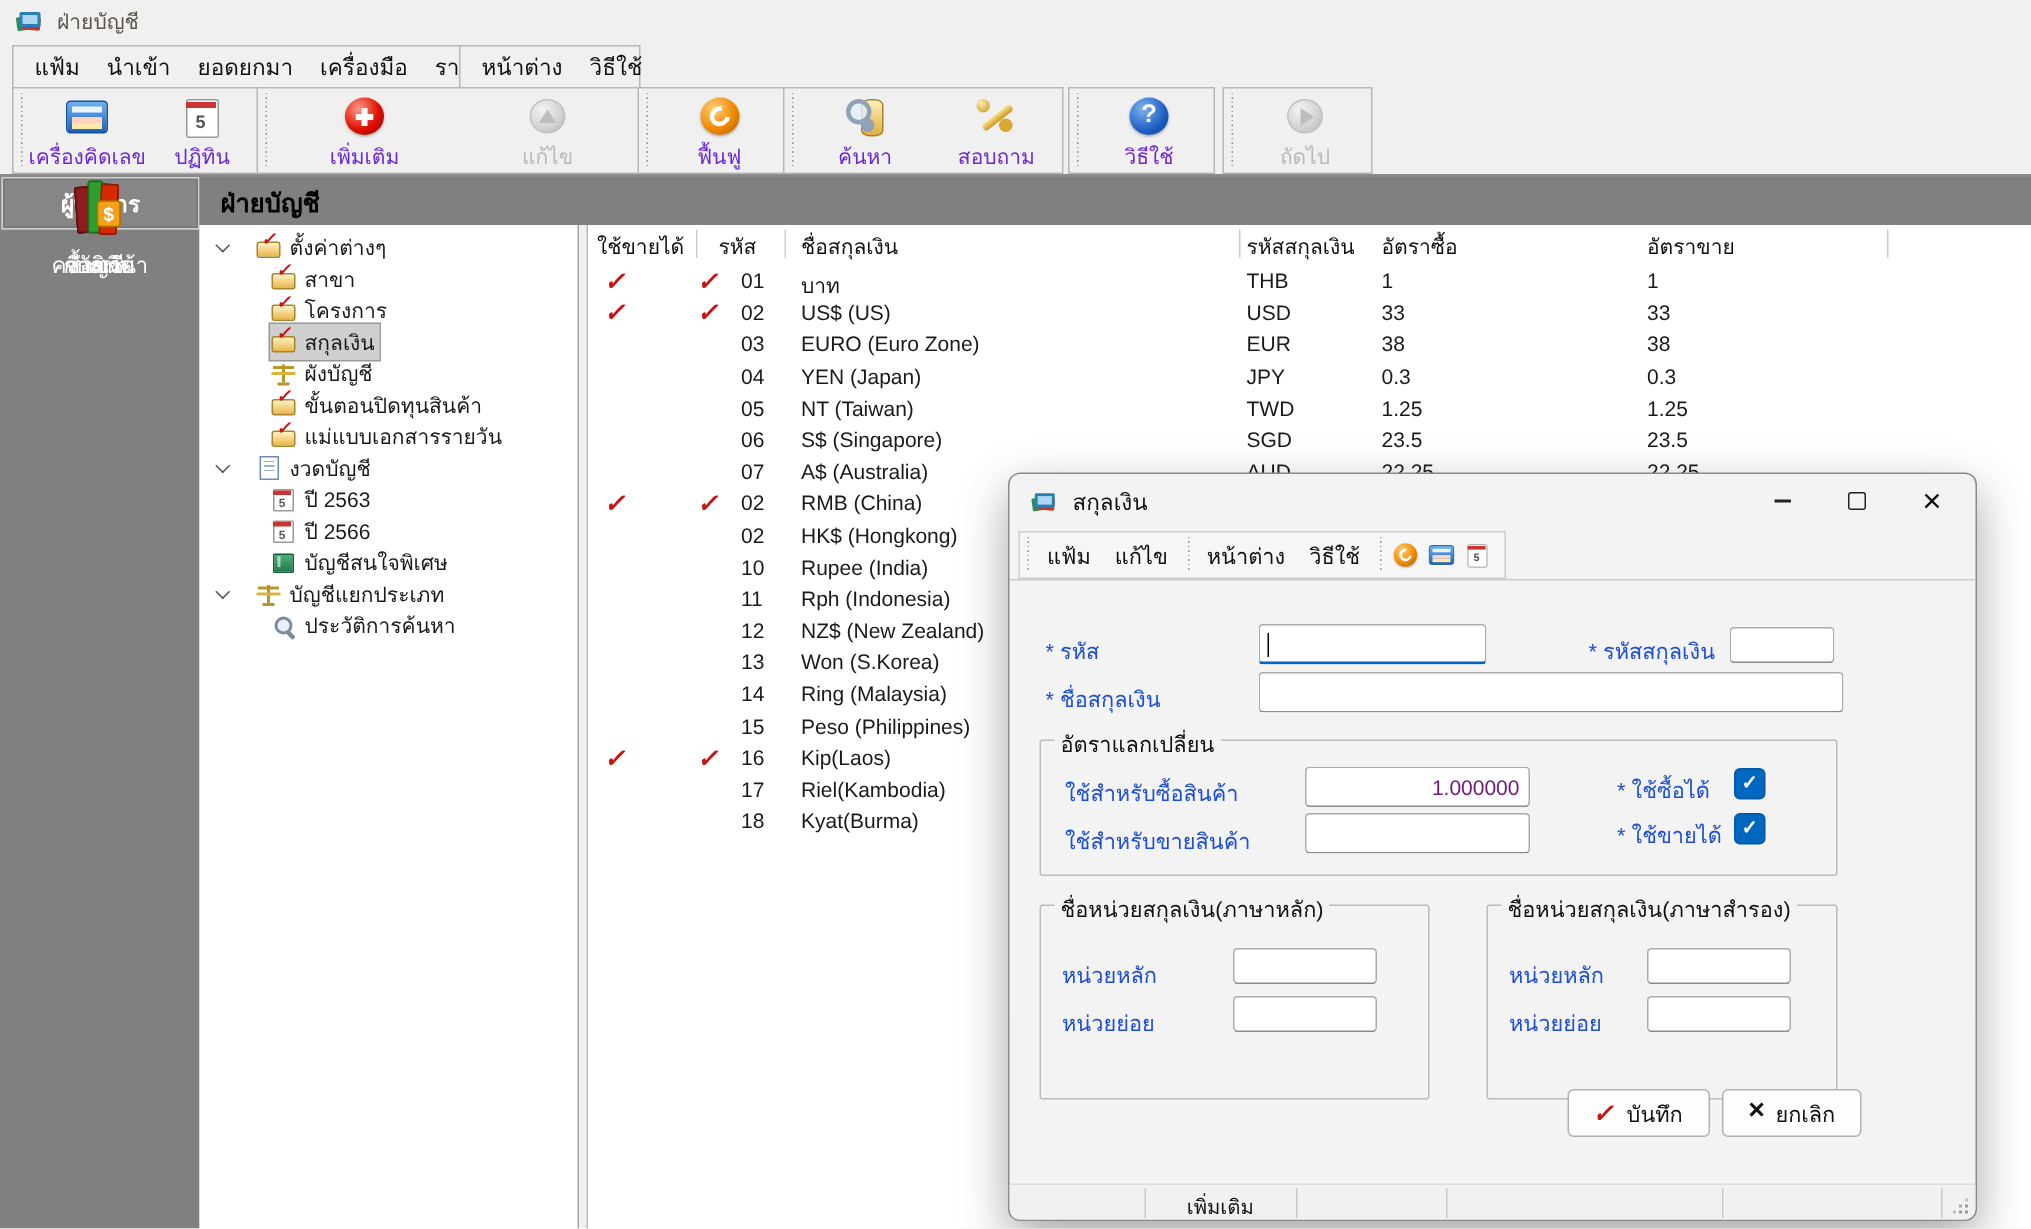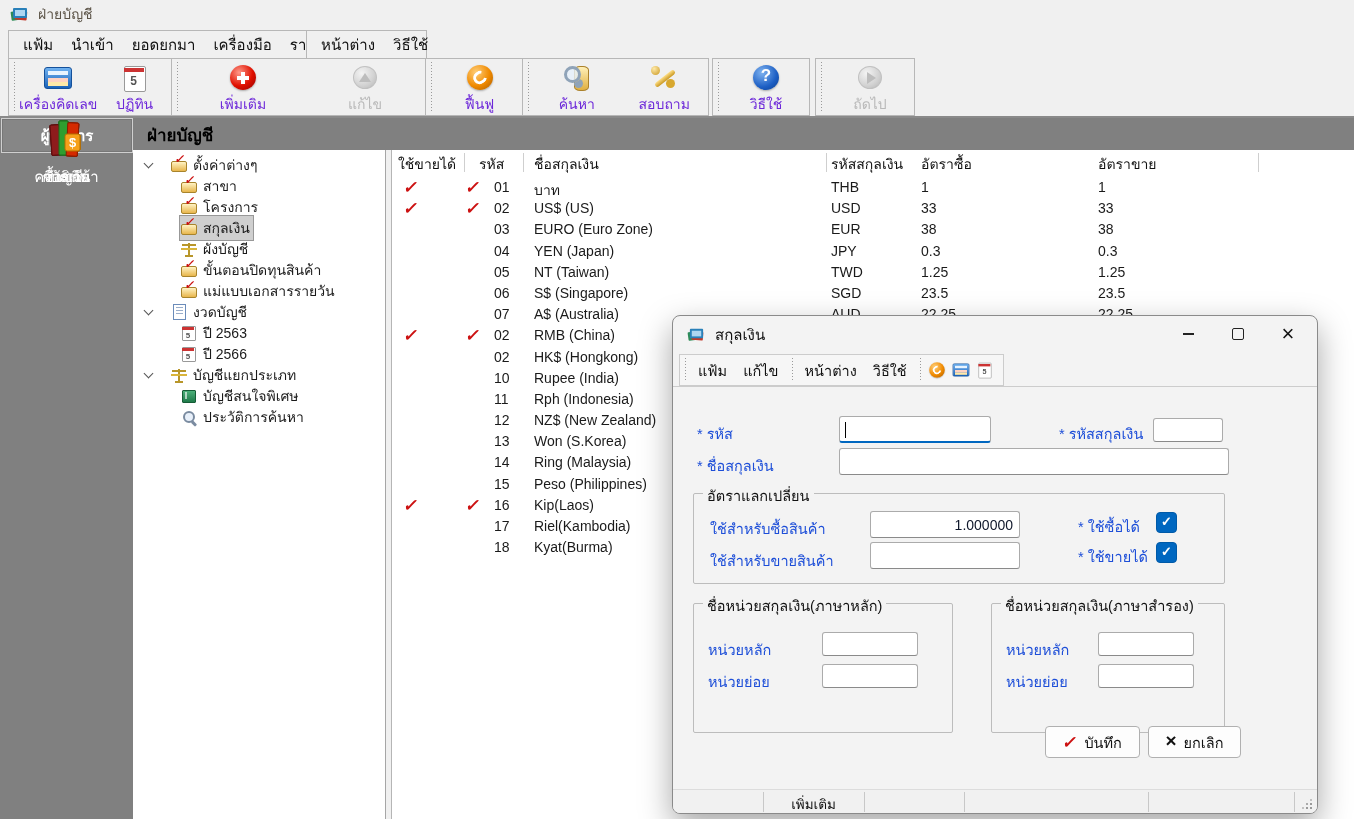--- a/index.html
+++ b/index.html
@@ -149,21 +149,21 @@
   #btn-min::after{content:"";width:11px;height:1.4px;background:#222;}
   #btn-max::after{content:"";width:10px;height:10px;border:1.2px solid #222;border-radius:2px;}
   #btn-close::after{content:"×";font-size:22px;color:#111;line-height:16px;}
   #dlg-menurow{position:absolute;left:6px;top:38px;height:30px;border:1px solid #cccccc;background:#f6f6f6;
      display:flex;align-items:center;padding-right:6px;}
   #dlg-menurow .menuitem{font-size:14.5px;padding:0 8px;}
   .dlg-miniico{width:30px;height:30px;position:relative;margin:0 -3px;}
   #dlg-sep{position:absolute;left:0;top:70px;width:644px;height:1px;background:#cccccc;}
   .flabel{position:absolute;font-size:14.5px;color:#1d4ed8;white-space:nowrap;}
   .tinput{position:absolute;background:#fff;border:1px solid #ababab;border-bottom-color:#8a8a8a;
-     border-radius:3px;font-size:14px;font-family:"Liberation Sans",sans-serif;padding:0 6px;box-sizing:border-box;color:#0f172a;}
+     border-radius:3px;font-size:14px;font-family:"Liberation Sans",sans-serif;padding:0 6px;box-sizing:border-box;color:#701a75;}
   .tinput.focused{border-bottom:2px solid #0067c0;}
   .caret{position:absolute;width:1px;height:16px;background:#000;}
   .gbox{position:absolute;border:1px solid #bcbcbc;border-radius:2px;}
   .gbox .legend{position:absolute;top:-10px;left:9px;background:#f3f3f3;padding:0 4px;font-size:14.5px;color:#111;white-space:nowrap;}
   .cb{position:absolute;width:19px;height:19px;border-radius:4px;background:#0067c0;border:1px solid #005aa8;}
   .cb::after{content:"✓";position:absolute;left:0;top:1px;width:19px;text-align:center;color:#fff;font-size:13px;font-weight:bold;}
   .dbtn{position:absolute;height:30px;background:#fdfdfd;border:1px solid #b0b0b0;border-radius:4px;
      display:flex;align-items:center;justify-content:center;font-size:14.5px;color:#111;cursor:default;}
   .dbtn .pre-check::after{content:"✓";color:#cc1111;font-weight:bold;font-size:17px;margin-right:7px;transform:skewX(-12deg);display:inline-block;}
   .dbtn .pre-x::after{content:"×";color:#111;font-weight:bold;font-size:19px;margin-right:7px;display:inline-block;line-height:12px;}
@@ -406,32 +406,32 @@
         <span class="tlabel">ปี 2563</span>
       </span>
     </div>
       <div class="tree-item child">
 
       <span class="twrap">
         <span class="ticon cal"></span>
         <span class="tlabel">ปี 2566</span>
       </span>
     </div>
+      <div class="tree-item child">
+
+      <span class="twrap">
+        <span class="ticon book"></span>
+        <span class="tlabel">บัญชีสนใจพิเศษ</span>
+      </span>
+    </div>
       <div class="tree-item">
       <span class="chev"></span>
       <span class="twrap">
         <span class="ticon scales"></span>
         <span class="tlabel">บัญชีแยกประเภท</span>
-      </span>
-    </div>
-      <div class="tree-item child">
-
-      <span class="twrap">
-        <span class="ticon book"></span>
-        <span class="tlabel">บัญชีสนใจพิเศษ</span>
       </span>
     </div>
       <div class="tree-item child">
 
       <span class="twrap">
         <span class="ticon search"></span>
         <span class="tlabel">ประวัติการค้นหา</span>
       </span>
     </div>
     </div>

